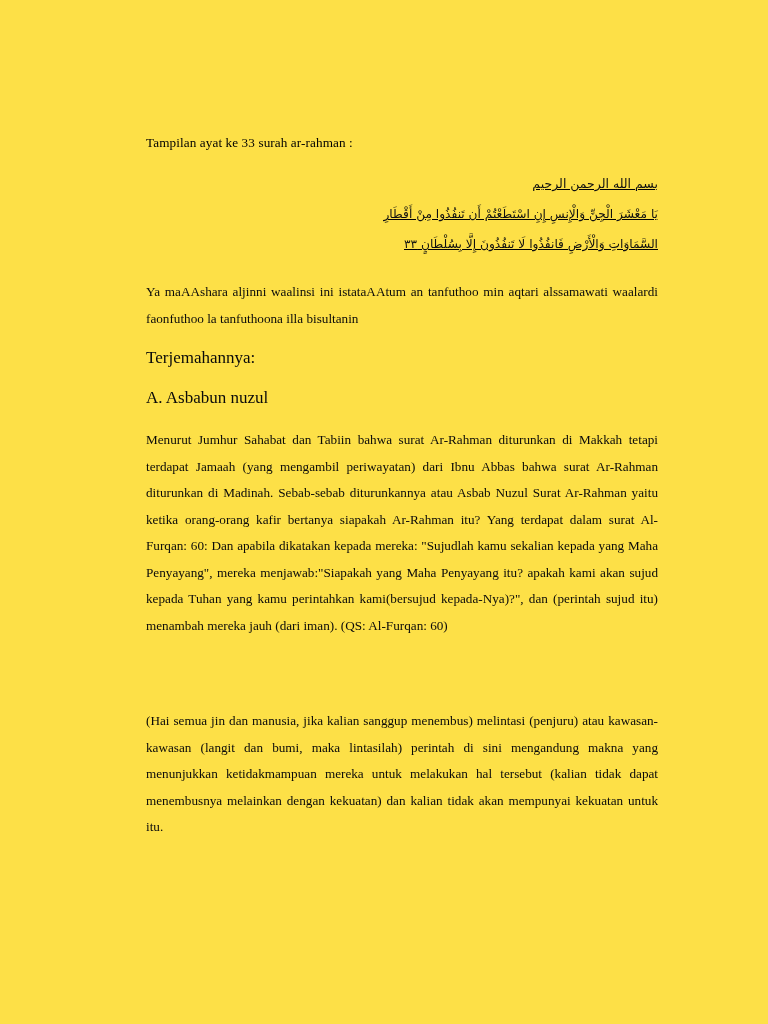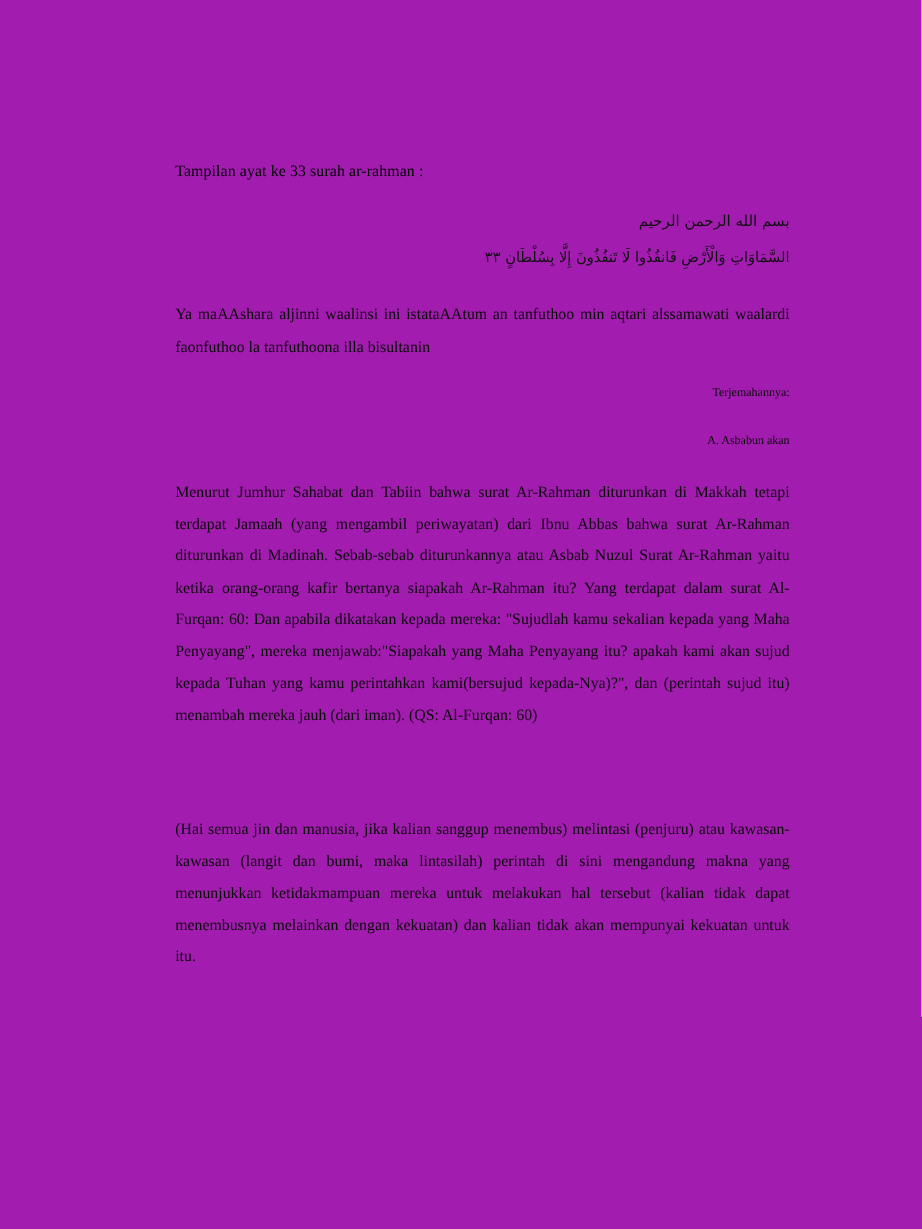--- a/index.html
+++ b/index.html
@@ -14,21 +14,21 @@
     overflow: hidden;
     font-family: "Liberation Serif", "DejaVu Serif", serif;
     color: #010101;
     -webkit-font-smoothing: antialiased;
   }
   .page {
     position: absolute;
     left: 0; top: 0;
     width: 768px;
     height: 1024px;
-    background: #a21caf;
+    background: #fde047;
   }
   .content {
     position: absolute;
     left: 146px;
     top: 133px;
     width: 512px;
   }
 
   
   .title-line {
@@ -36,20 +36,21 @@
     line-height: 1.45;
     text-align: left;
     margin: 0 0 6px 0;
     letter-spacing: 0.1px;
   }
 
   
   .arabic-block {
     margin: 0;
     padding: 0;
+    text-decoration: underline;
   }
   .arabic-line {
     direction: rtl;
     text-align: right;
     font-family: "DejaVu Sans", "Liberation Sans", sans-serif;
     font-size: 13px;
     line-height: 30px;
     margin: 0;
     white-space: nowrap;
     color: #101010;
@@ -66,23 +67,23 @@
   
   p.body {
     font-size: 13.2px;
     line-height: 26.5px;
     text-align: justify;
     text-justify: inter-word;
     margin: 16px 0 13px 0;
     color: #0a0a0a;
   }
   p.label {
-    font-size: 10px;
+    font-size: 17px;
     line-height: 26.5px;
-    text-align: right;
+    text-align: left;
     margin: 0 0 13px 0;
     color: #0a0a0a;
   }
   .spacer-blank {
     height: 40px;
   }
   .spacer-sm {
     height: 10px;
   }
   .spacer-xs {
@@ -94,31 +95,32 @@
 
 <div class="page">
   <div class="content">
 
     <div class="title-line">Tampilan ayat ke 33 surah ar-rahman  :</div>
 
     <div class="spacer-sm"></div>
 
     <div class="arabic-block">
       <div class="arabic-line bismillah">بسم الله الرحمن الرحيم</div>
+      <div class="arabic-line verse">يَا مَعْشَرَ الْجِنِّ وَالْإِنسِ إِنِ اسْتَطَعْتُمْ أَن تَنفُذُوا مِنْ أَقْطَارِ</div>
       <div class="arabic-line verse">السَّمَاوَاتِ وَالْأَرْضِ فَانفُذُوا لَا تَنفُذُونَ إِلَّا بِسُلْطَانٍ ٣٣</div>
     </div>
 
     <div class="spacer-xs"></div>
 
     <p class="body">Ya maAAshara aljinni waalinsi ini istataAAtum an tanfuthoo min aqtari alssamawati waalardi faonfuthoo la tanfuthoona illa bisultanin</p>
 
     <p class="label">Terjemahannya:</p>
 
 
-    <p class="label">A. Asbabun akan</p>
+    <p class="label">A. Asbabun nuzul</p>
 
     <p class="body">Menurut Jumhur Sahabat dan Tabiin bahwa surat Ar-Rahman diturunkan di Makkah tetapi terdapat Jamaah (yang mengambil periwayatan) dari Ibnu Abbas bahwa surat Ar-Rahman diturunkan di Madinah. Sebab-sebab diturunkannya atau Asbab Nuzul Surat Ar-Rahman yaitu ketika orang-orang kafir bertanya siapakah Ar-Rahman itu? Yang terdapat dalam surat Al-Furqan: 60: Dan apabila dikatakan kepada mereka: "Sujudlah kamu sekalian kepada yang Maha Penyayang", mereka menjawab:"Siapakah yang Maha Penyayang itu? apakah kami akan sujud kepada Tuhan yang kamu perintahkan kami(bersujud kepada-Nya)?", dan (perintah sujud itu) menambah mereka jauh (dari iman). (QS: Al-Furqan: 60)</p>
 
     <div class="spacer-blank"></div>
 
 
     <p class="body">(Hai semua jin dan manusia, jika kalian sanggup menembus) melintasi (penjuru) atau kawasan-kawasan (langit dan bumi, maka lintasilah) perintah di sini mengandung makna yang menunjukkan ketidakmampuan mereka untuk melakukan hal tersebut (kalian tidak dapat menembusnya melainkan dengan kekuatan) dan kalian tidak akan mempunyai kekuatan untuk itu.</p>
 
   </div>
 </div>

